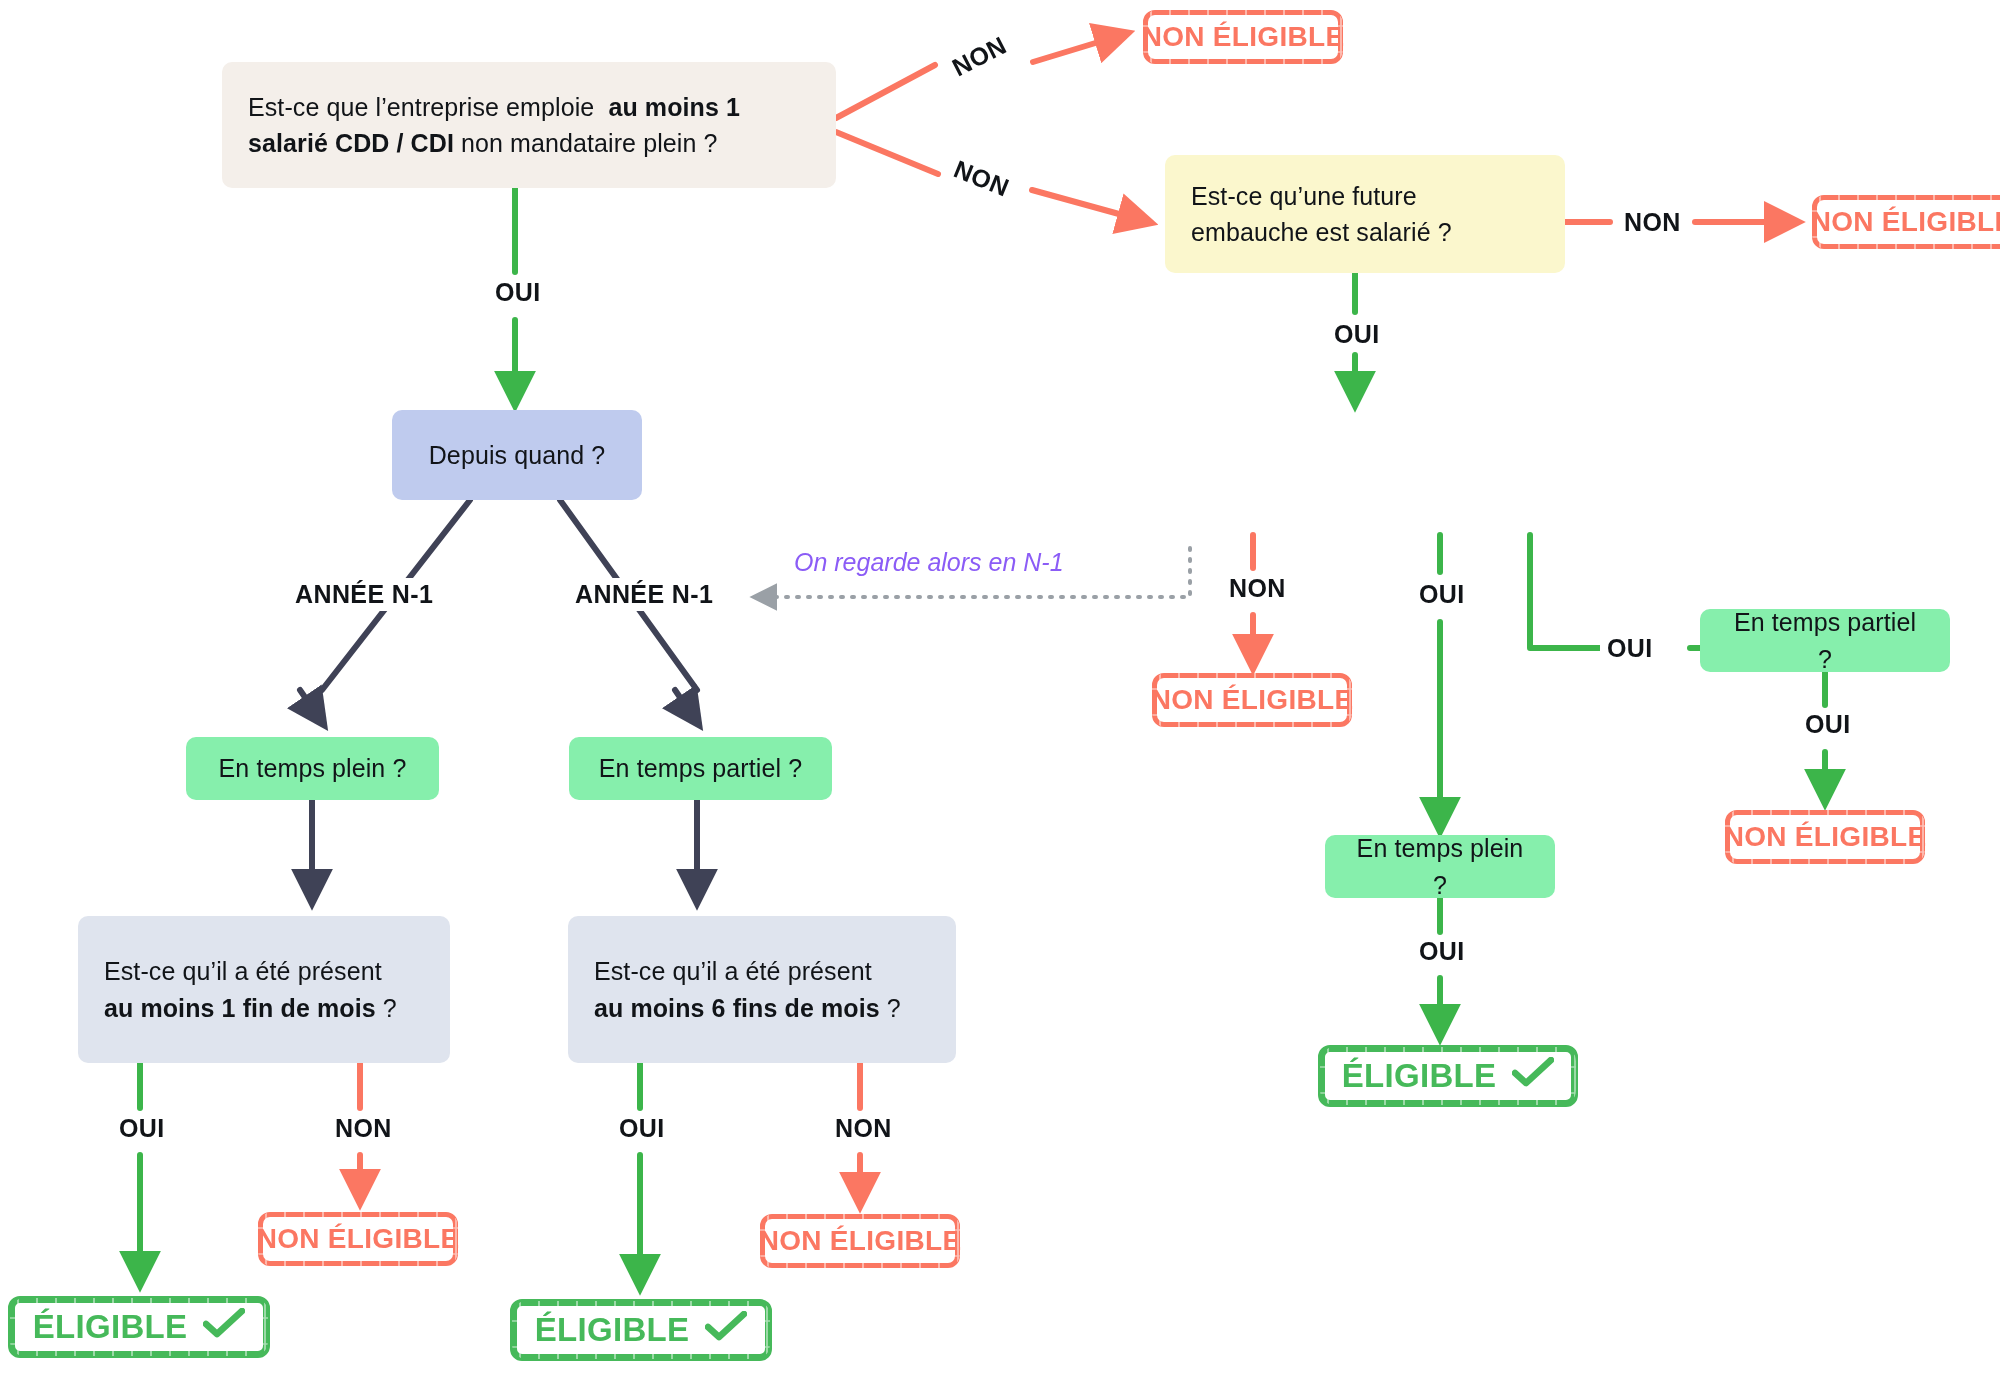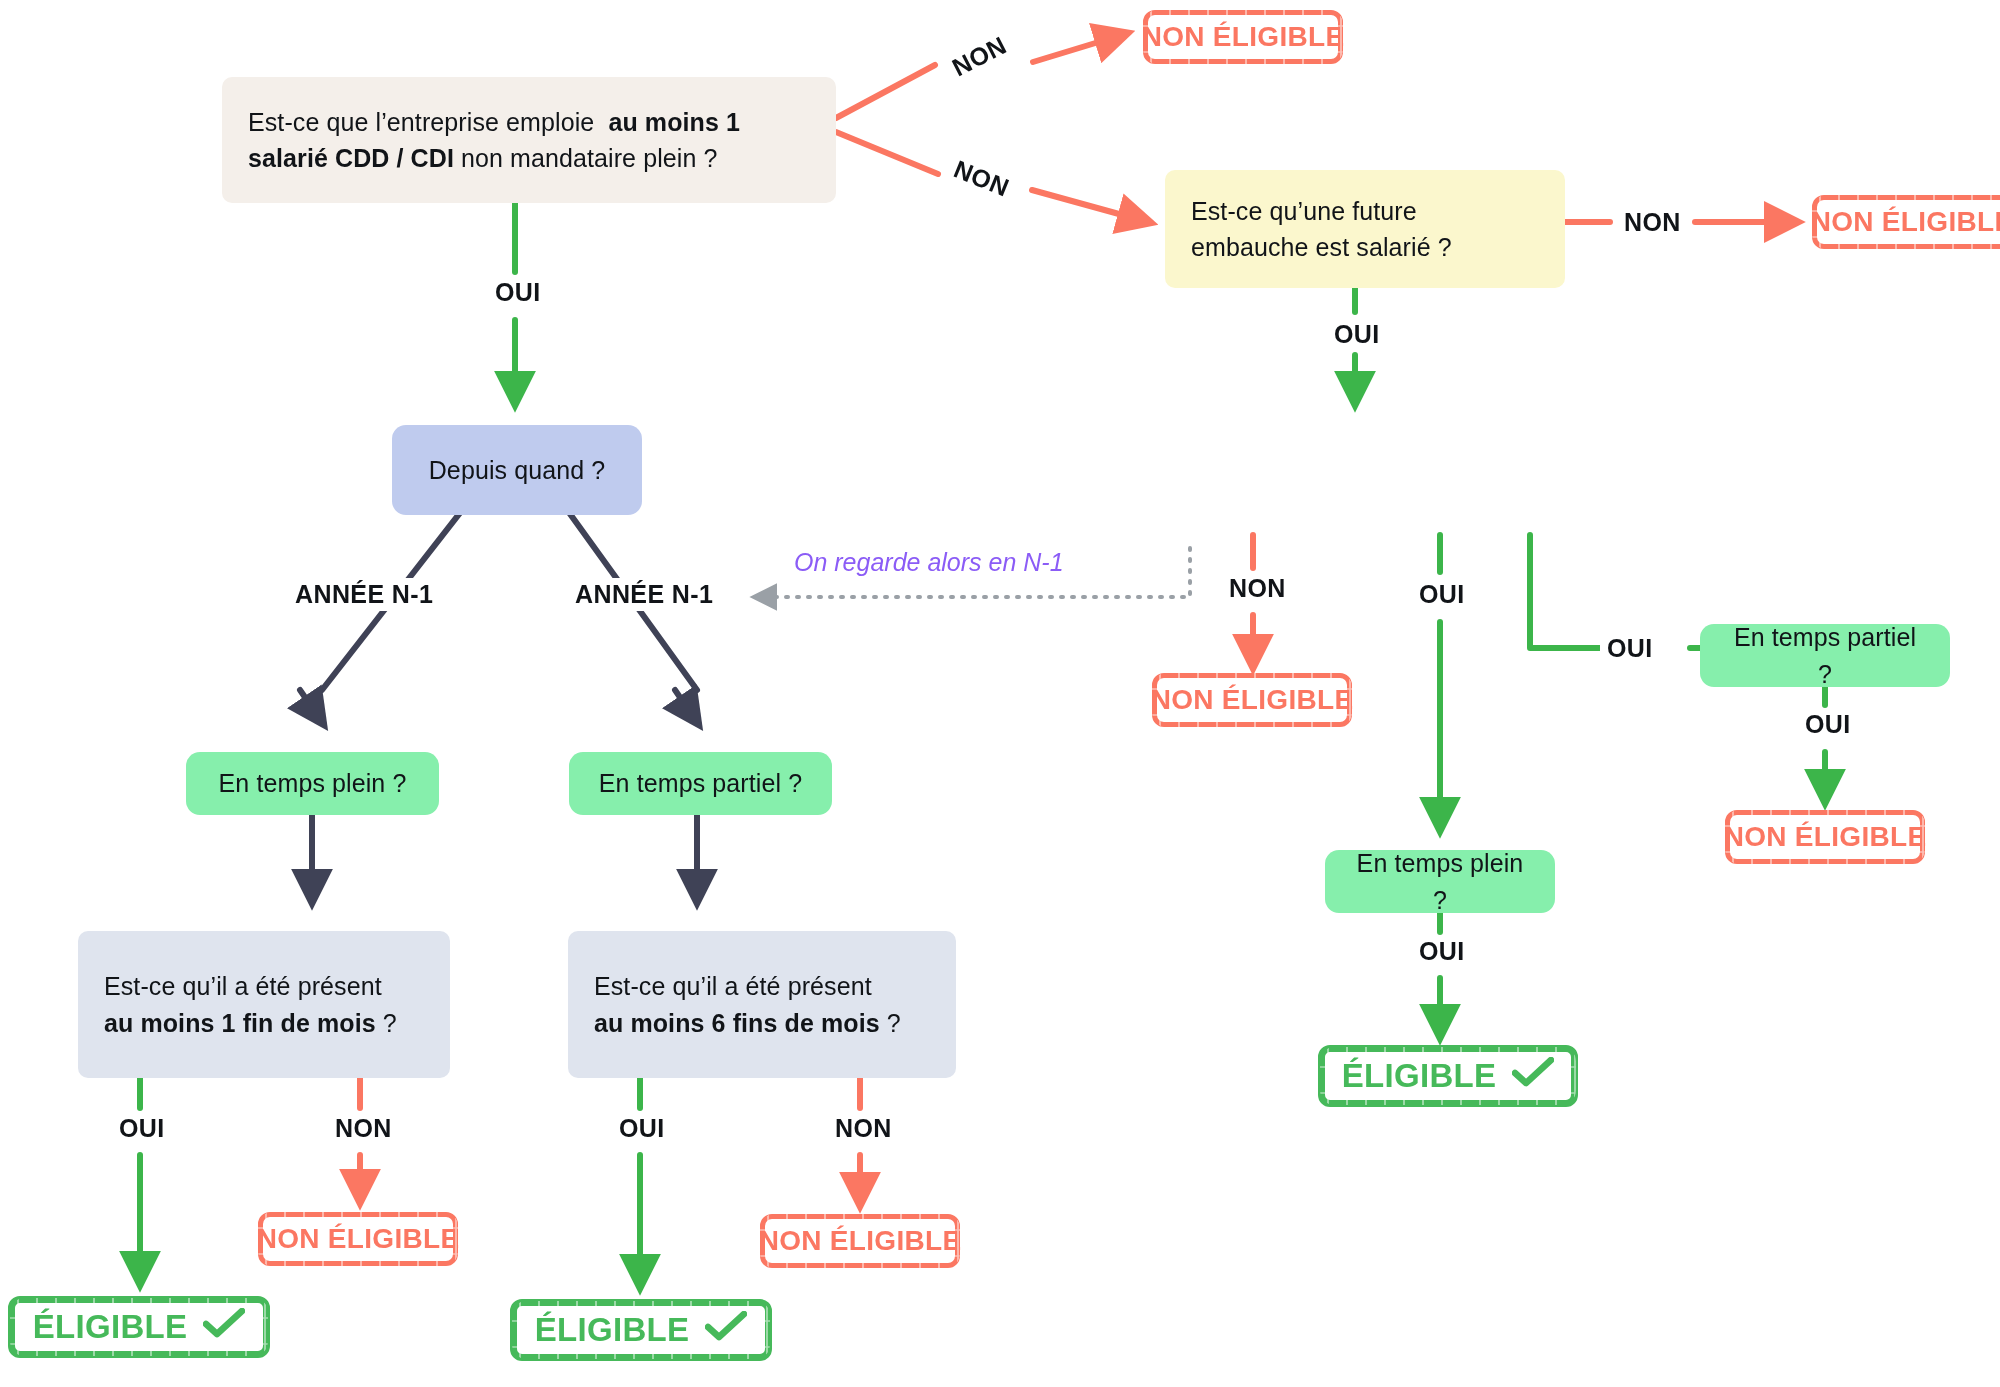--- a/index.html
+++ b/index.html
@@ -16,22 +16,22 @@
     position:absolute;
     box-sizing:border-box;
     border-radius:10px;
     display:flex;align-items:center;
     color:#111418;
     font-size:25px;
     line-height:1.45;
     letter-spacing:.1px;
   }
   .node .txt{width:100%;}
-  .node.pad{padding:18px 26px;margin-top:15px;}
-  .node.center{justify-content:center;text-align:center;border-radius:14px;}
+  .node.pad{padding:18px 26px;}
+  .node.center{justify-content:center;text-align:center;}
   .node.just .txt{text-align:justify;text-align-last:left;}
   .beige{background:#f4efea;}
   .yellowpale{background:#fbf7cd;}
   .bluepale{background:#dfe4ee;}
   .blueperi{background:#bfcbee;}
   .orange{background:#86efac;}
   b{font-weight:700;}
 
   
   .stamp{

